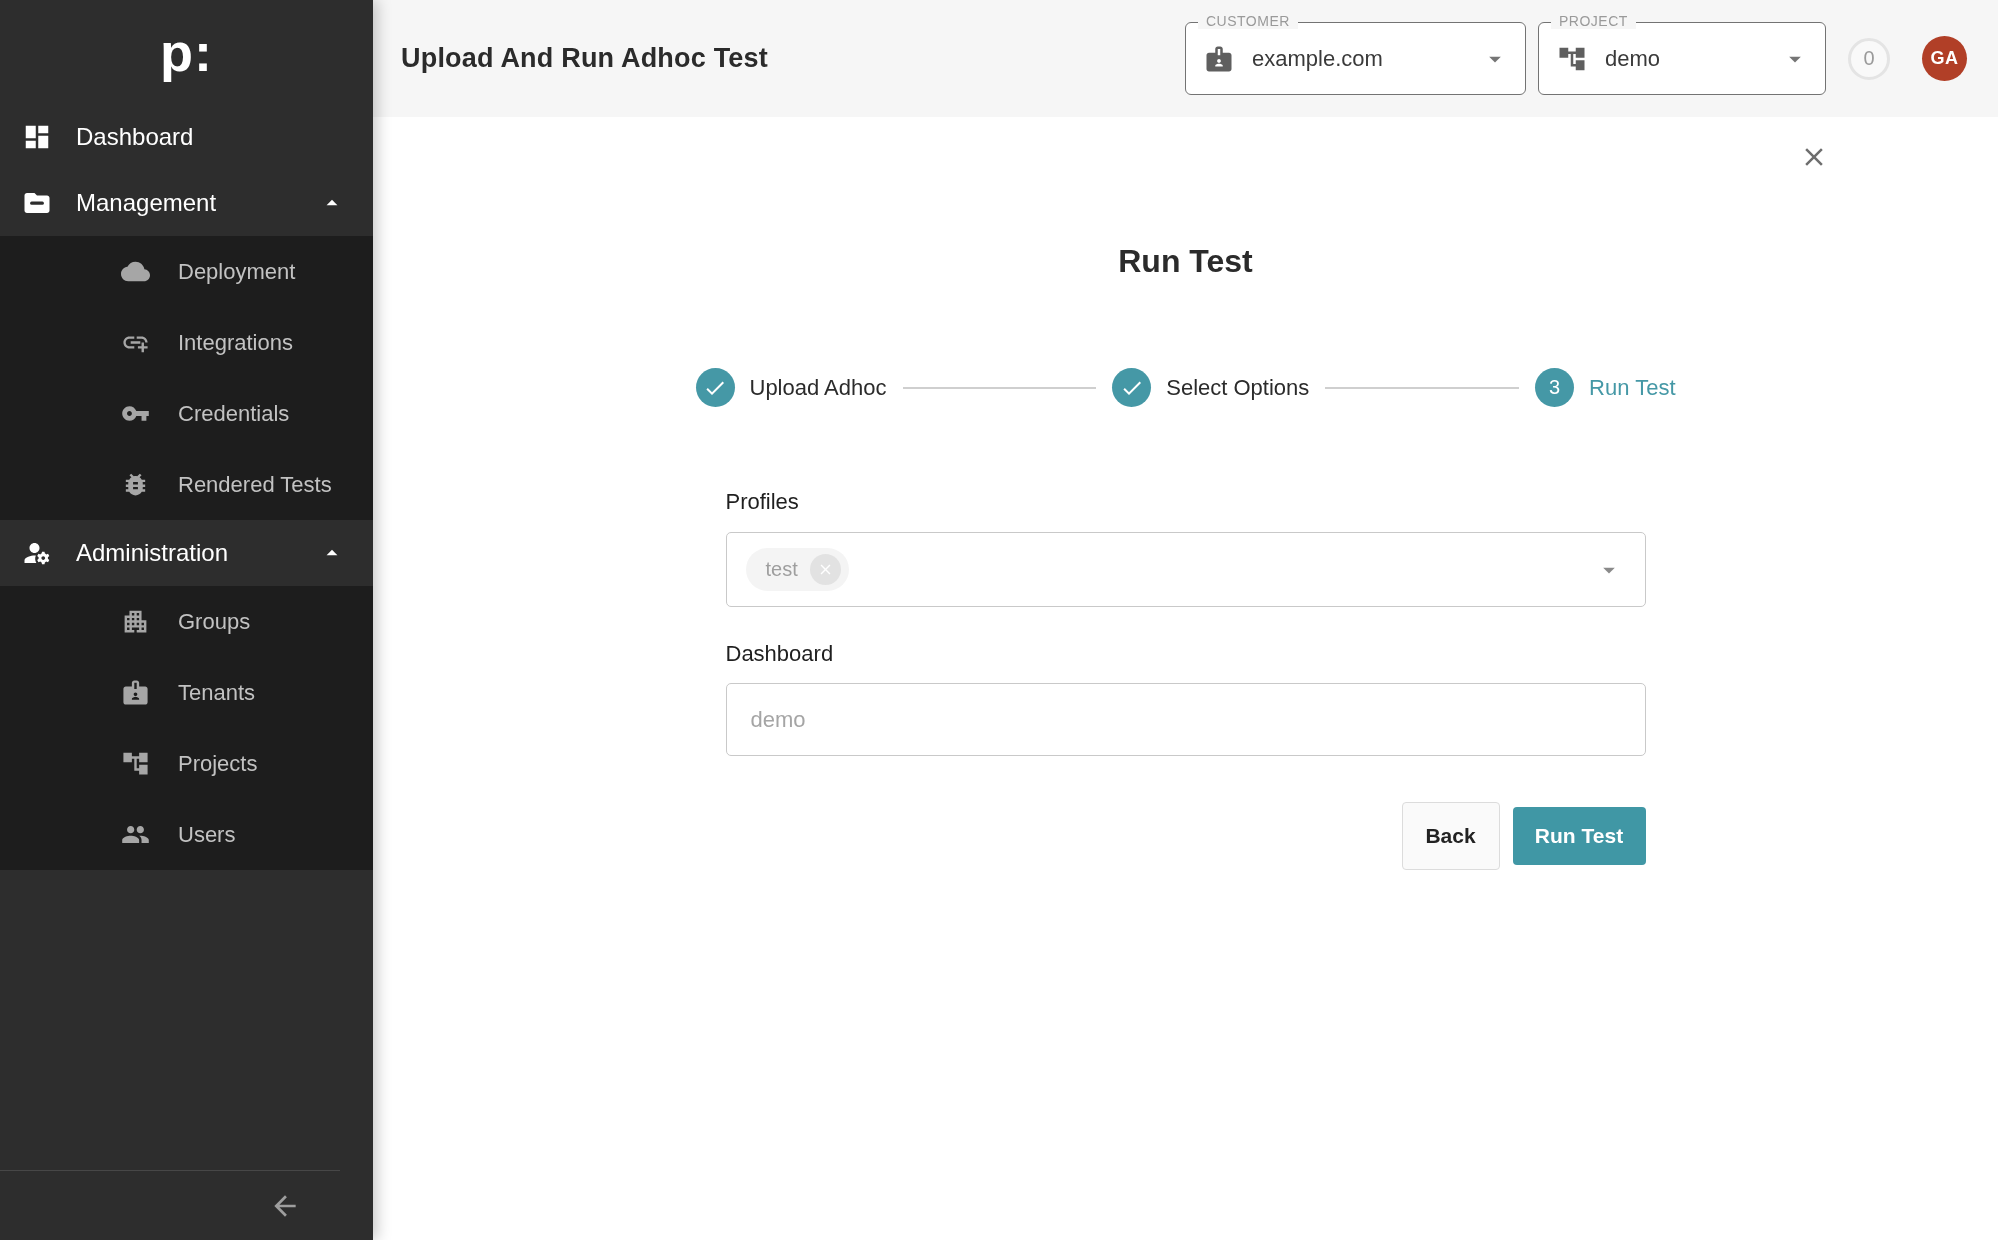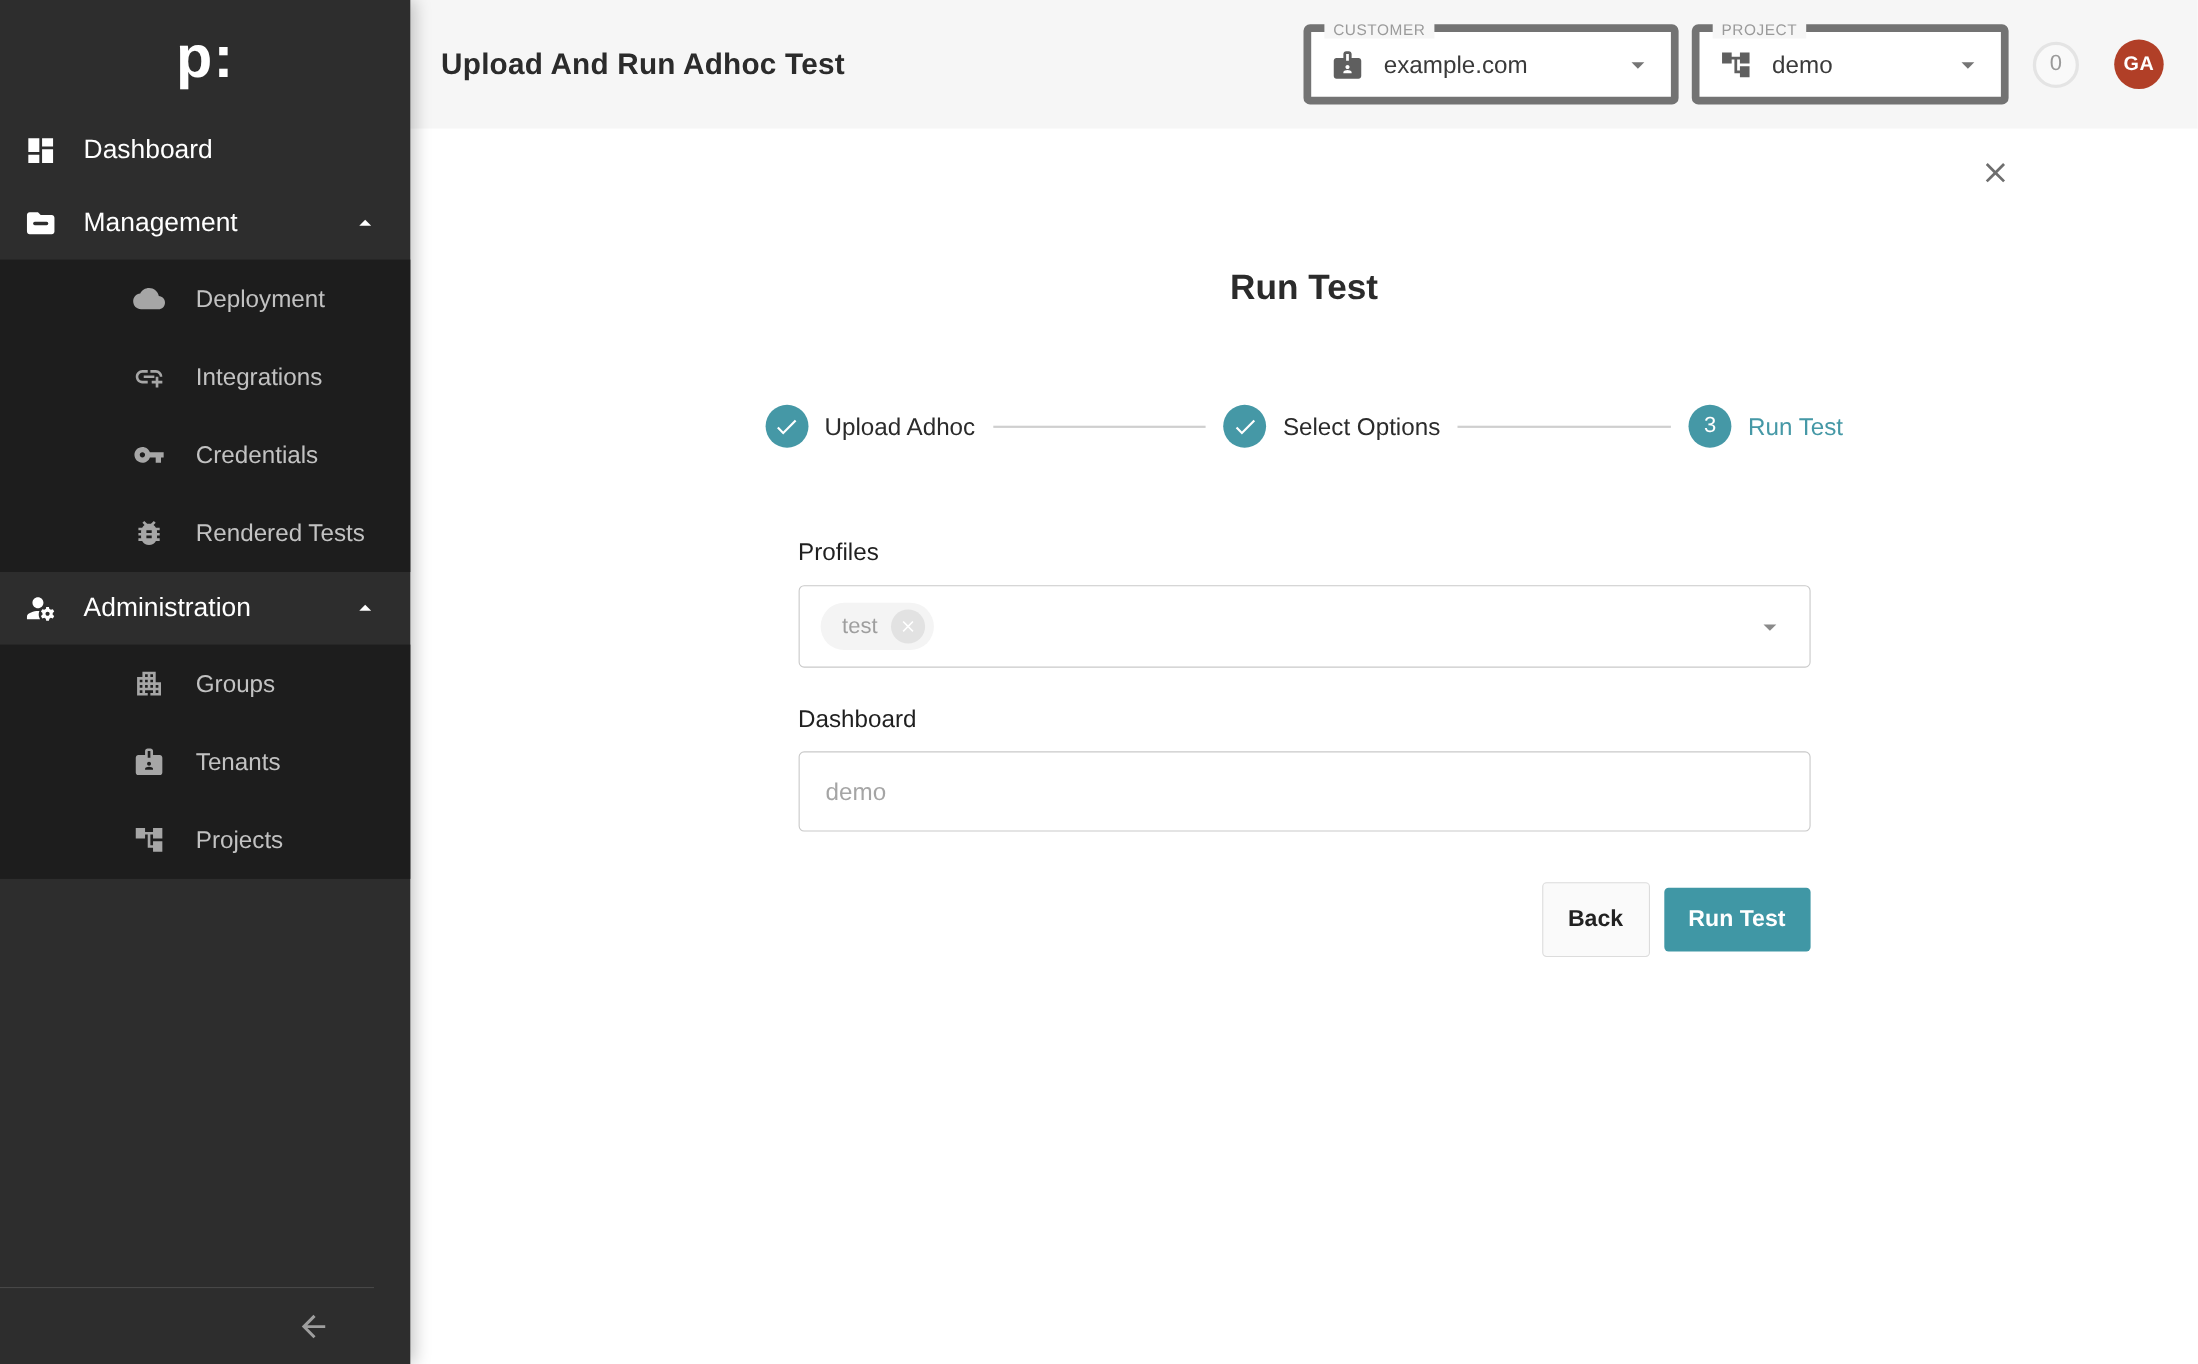--- a/index.html
+++ b/index.html
@@ -29,21 +29,21 @@
   .collapse-btn { width:40px; height:40px; display:flex; align-items:center;
                   justify-content:center; cursor:pointer; }
   .collapse-btn svg { width:32px; height:32px; fill:#9e9e9e; }
 
   
   .main { flex:1; display:flex; flex-direction:column; min-width:0; }
   .topbar { height:117px; background:#f6f6f6; display:flex; align-items:center;
             padding:0 31px 0 28px; flex-shrink:0; }
   .topbar-title { font-size:27px; font-weight:700; color:#2b2b2b; letter-spacing:.2px; }
   .topbar-right { margin-left:auto; display:flex; align-items:center; }
-  .select-box { position:relative; background:#fff; border:7px solid #737373;
+  .select-box { position:relative; background:#fff; border:1px solid #737373;
                 border-radius:6px; height:73px; display:flex; align-items:center;
                 padding:0 16px 0 18px; cursor:pointer; }
   .select-box.customer { width:341px; margin-right:12px; }
   .select-box.project  { width:288px; margin-right:22px; }
   .select-label { position:absolute; top:-10px; left:12px; background:#f6f6f6;
                   padding:0 8px; font-size:14px; color:#9a9a9a; letter-spacing:.5px; }
   .select-icon { width:30px; height:30px; fill:#5f5f5f; margin-right:18px; flex-shrink:0; }
   .select-value { font-size:22px; color:#3a3a3a; }
   .select-caret { margin-left:auto; width:28px; height:28px; fill:#757575; }
   .notif-badge { width:42px; height:42px; border-radius:50%; border:3px solid #e4e4e4;
@@ -173,20 +173,26 @@
               <path d="M20 7h-5V4c0-1.1-.9-2-2-2h-2c-1.1 0-2 .9-2 2v3H4c-1.1 0-2 .9-2 2v11c0 1.1.9 2 2 2h16c1.1 0 2-.9 2-2V9c0-1.1-.9-2-2-2zm-9 2V4h2v5h-2zm1 3c.83 0 1.5.67 1.5 1.5S12.83 15 12 15s-1.5-.67-1.5-1.5.67-1.5 1.5-1.5zm3 6H9v-.75c0-1 2-1.5 3-1.5s3 .5 3 1.5V18z"></path>
             </svg>
           <span>Tenants</span>
         </div>
         <div class="sub-item">
           <svg class="mi" viewBox="0 0 24 24">
               <path d="M22 11V3h-7v3H9V3H2v8h7V8h2v10h4v3h7v-8h-7v3h-2V8h2v3h7z"></path>
             </svg>
           <span>Projects</span>
         </div>
+        <div class="sub-item">
+          <svg class="mi" viewBox="0 0 24 24">
+              <path d="M16 11c1.66 0 2.99-1.34 2.99-3S17.66 5 16 5c-1.66 0-3 1.34-3 3s1.34 3 3 3zm-8 0c1.66 0 2.99-1.34 2.99-3S9.66 5 8 5C6.34 5 5 6.34 5 8s1.34 3 3 3zm0 2c-2.33 0-7 1.17-7 3.5V19h14v-2.5c0-2.33-4.67-3.5-7-3.5zm8 0c-.29 0-.62.02-.97.05 1.16.84 1.97 1.97 1.97 3.45V19h6v-2.5c0-2.33-4.67-3.5-7-3.5z"></path>
+            </svg>
+          <span>Users</span>
+        </div>
       </div>
     </nav>
 
     <div class="sidebar-spacer"></div>
     <div class="sidebar-divider"></div>
     <div class="sidebar-footer">
       <div class="collapse-btn">
         <svg viewBox="0 0 24 24">
             <path d="M20 11H7.83l5.59-5.59L12 4l-8 8 8 8 1.41-1.41L7.83 13H20v-2z"></path>
           </svg>

